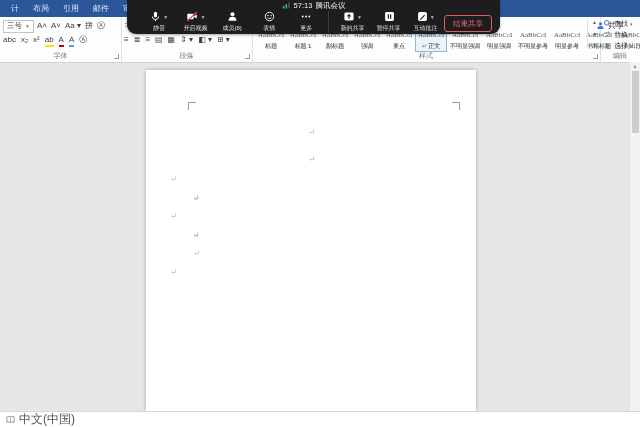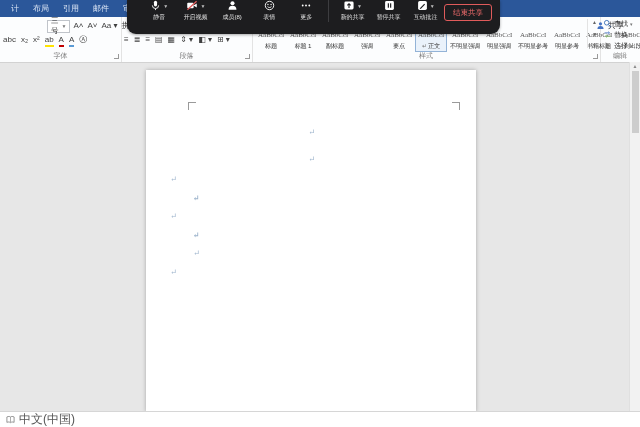--- a/index.html
+++ b/index.html
@@ -10,21 +10,21 @@
   .wtab{color:#dbe5f5;font-size:8px;line-height:17px;padding:0 7px;white-space:nowrap;}
   
   .ribbon{position:absolute;top:17px;left:0;right:0;height:45px;background:#fcfdfe;border-bottom:1px solid #d2d2d2;z-index:1;}
   .rgroup{position:absolute;top:0;bottom:0;border-right:1px solid #e3e3e3;}
   .glabel{position:absolute;bottom:1px;left:0;right:0;text-align:center;font-size:7px;color:#7a7a7a;}
   .launcher{position:absolute;right:2px;bottom:3px;width:4px;height:4px;border-right:1px solid #999;border-bottom:1px solid #999;}
   .rrow{position:absolute;left:3px;display:flex;align-items:center;gap:3px;height:12px;}
   .r1{top:3px}.r2{top:17px}
   .glyph{font-size:8px;color:#3f3f3f;white-space:nowrap;position:relative;line-height:10px;}
   .glyph .gbar{position:absolute;left:0;right:0;bottom:-2px;height:2.5px;}
-  .combo{display:flex;align-items:center;gap:3px;border:1px solid #c0c4ca;background:#fff;font-size:7.5px;color:#333;padding:0 3px;height:11px;margin-left:44px;}
+  .combo{display:flex;align-items:center;gap:3px;border:1px solid #c0c4ca;background:#fff;font-size:7.5px;color:#333;padding:0 3px;height:11px;}
   .combo .car{font-size:5px;color:#777;}
   .g-font{left:0;width:121px;}
   .g-para{left:121px;width:131px;}
   .g-styles{left:252px;width:348px;}
   .g-edit{left:600px;width:40px;border-right:none;}
   
   .chips{position:absolute;top:2px;left:3px;display:flex;align-items:flex-start;}
   .chip{display:flex;flex-direction:column;align-items:center;justify-content:flex-end;height:29px;padding:1px 2px;border:1px solid transparent;}
   .chip .preview{font-size:7px;color:#585858;line-height:13px;white-space:nowrap;max-width:26px;overflow:hidden;font-family:"Liberation Serif",serif;}
   .chip .clabel{font-size:6.2px;color:#333;line-height:8px;white-space:nowrap;letter-spacing:-0.2px;}
@@ -236,20 +236,29 @@
   <div class="share-btn">
     <svg width="9" height="9" viewBox="0 0 12 12">
         <circle cx="6" cy="3.8" r="2.1" fill="#4472c4"></circle>
         <path d="M1.9 10.6a4.1 4.1 0 0 1 8.2 0z" fill="#4472c4"></path>
       </svg>
     <span>共享</span>
   </div>
 </div>
 
 <div class="meetbar">
+  <div class="m-status">
+    <svg width="9" height="9" viewBox="0 0 12 12">
+      <rect x="1" y="6.5" width="2.2" height="3.5" fill="#26c06a"></rect>
+      <rect x="4.6" y="4.2" width="2.2" height="5.8" fill="#26c06a"></rect>
+      <rect x="8.2" y="1.8" width="2.2" height="8.2" fill="#4a4a4c"></rect>
+    </svg>
+    <span>57:13</span>
+    <span>腾讯会议</span>
+  </div>
   <div class="m-buttons">
       <div class="m-btn dropdown">
     <span class="irow">
           <span><svg width="11" height="11" viewBox="0 0 12 12">
               <rect x="4.3" y="0.8" width="3.4" height="6.2" rx="1.7" fill="#ffffff"></rect>
               <path d="M2.6 5.9a3.4 3.4 0 0 0 6.8 0" stroke="#ffffff" stroke-width="1" fill="none"></path>
               <line x1="6" y1="9.3" x2="6" y2="11" stroke="#ffffff" stroke-width="1"></line>
             </svg></span>
           <span class="caret">▼</span>
         </span>

